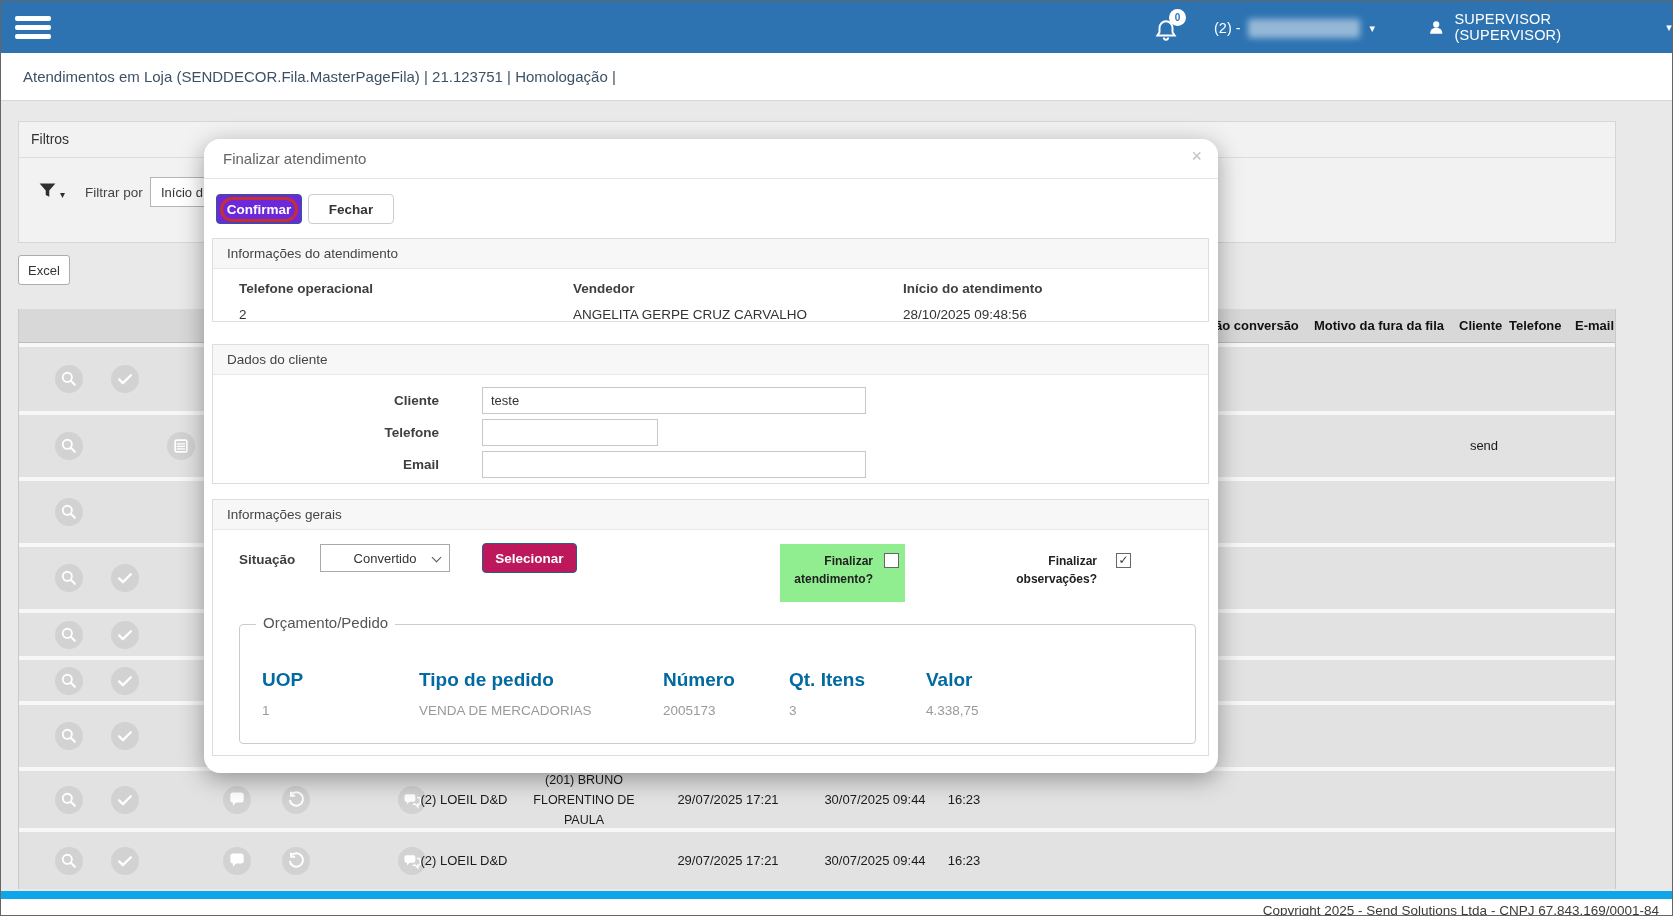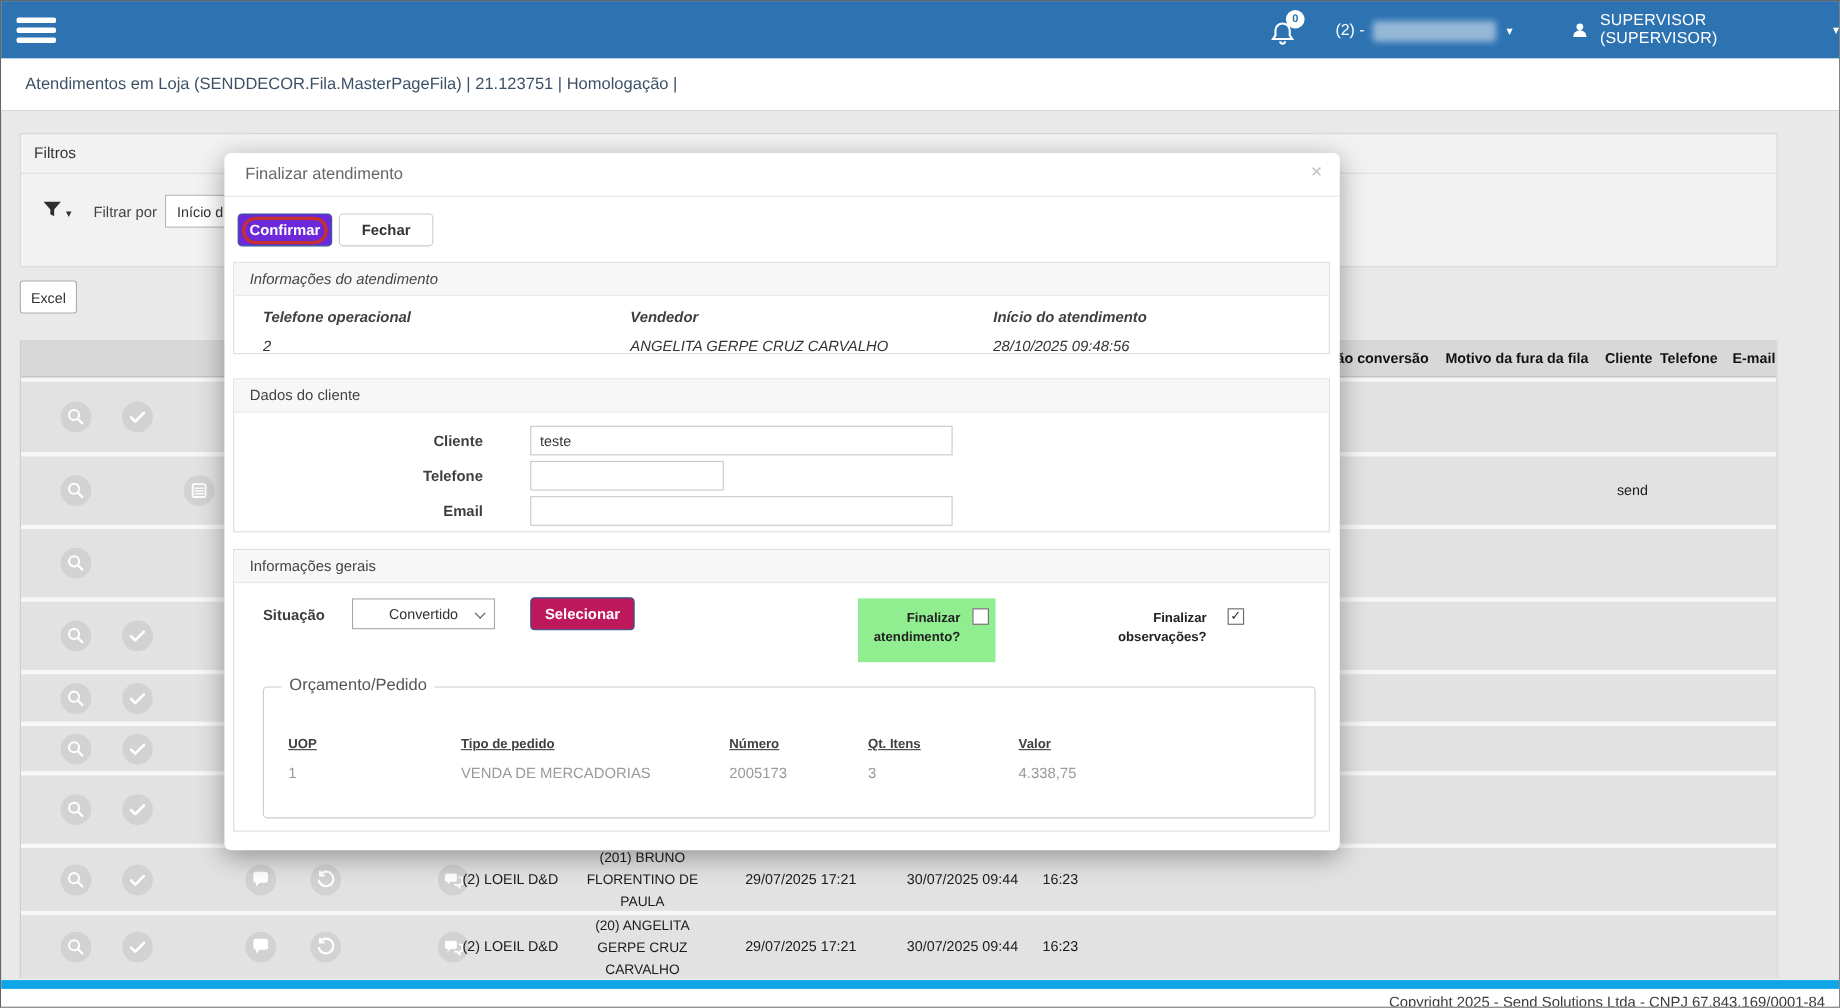--- a/index.html
+++ b/index.html
@@ -45,32 +45,32 @@
   .icon-btn svg { position:absolute; left:4px; top:4px; width:20px; height:20px; }
   .ic1{left:36px} .ic2{left:92px} .icg{left:148px} .ic3{left:204px} .ic4{left:263px} .ic5{left:379px}
   .cell { position:absolute; top:50%; transform:translateY(-50%); font-size:13px; color:#1b1b1b; text-align:center; line-height:1.6; }
   .c-uop{left:390px;width:110px} .c-vend{left:505px;width:120px;font-size:12.5px} .c-ini{left:648px;width:122px} .c-fim{left:795px;width:122px} .c-dur{left:918px;width:54px} .c-send{left:1430px;width:70px}
 
   
   .footer { position:absolute; left:0; top:890px; width:100%; height:26px; background:#fff; border-top:8px solid #0ea5e9; z-index:6; }
   .footer span { position:absolute; right:13px; top:4px; font-size:13.5px; color:#3c3c3c; }
 
   
-  .modal { position:absolute; left:203px; top:138px; width:1014px; height:634px; background:#fff; border-radius:6px; box-shadow:0 6px 24px rgba(0,0,0,.35); z-index:10;padding-left:40px; }
+  .modal { position:absolute; left:203px; top:138px; width:1014px; height:634px; background:#fff; border-radius:16px; box-shadow:0 6px 24px rgba(0,0,0,.35); z-index:10;padding-left:40px; }
   .m-title { position:absolute; left:0; top:0; width:100%; height:40px; border-bottom:1px solid #e5e5e5; }
   .m-title .t { position:absolute; left:19px; top:11px; font-size:15px; color:#666; }
   .m-close { position:absolute; right:16px; top:8px; font-size:18px; color:#c0c0c0; cursor:pointer; background:none; border:none; line-height:1; font-family:inherit; }
   .btn { font-family:inherit; cursor:pointer; border-radius:4px; font-size:13.5px; font-weight:bold; }
   .btn-confirm { position:absolute; left:12px; top:55px; width:86px; height:30px; background:#6d28d9; border:1px solid #285e8e; color:#fff; }
   .red-ellipse { position:absolute; left:16px; top:58px; width:78px; height:25px; border:3px solid #c53030; border-radius:14px; pointer-events:none; }
   .btn-close2 { position:absolute; left:104px; top:55px; width:86px; height:30px; background:#fff; border:1px solid #ccc; color:#333; }
 
   .panel { position:absolute; left:8px; width:997px; border:1px solid #ddd; background:#fff; }
   .panel .p-hdr { height:30px; background:#f7f7f7; border-bottom:1px solid #e8e8e8; font-size:13.5px; color:#444; padding:7px 14px; }
-  .p1 { top:99px; height:84px;font-style:italic; }
+  .p1 { top:99px; height:84px; }
   .p1 .col { position:absolute; }
   .p1 .lab { font-size:13.5px; font-weight:bold; color:#3f3f3f; }
   .p1 .val { font-size:13.5px; color:#333; margin-top:11px; }
   .col-a{left:26px;top:42px} .col-b{left:360px;top:42px} .col-c{left:690px;top:42px}
 
   .p2 { top:205px; height:140px; }
   .f-row { position:absolute; height:27px; }
   .f-row label { position:absolute; left:0; width:226px; text-align:right; font-size:13.5px; font-weight:bold; color:#3f3f3f; top:6px; }
   .f-row input { position:absolute; left:269px; height:27px; border:1px solid #c8c8c8; font-size:13px; color:#333; padding:0 8px; font-family:inherit; }
   .fr1{top:42px} .fr2{top:74px} .fr3{top:106px}
@@ -87,21 +87,21 @@
   .green-box .chk-label { position:absolute; right:32px; top:8px; width:90px; }
   .checkbox { position:absolute; width:15px; height:15px; background:#fff; border:1.5px solid #666; font-size:12px; line-height:13px; text-align:center; color:#333; cursor:pointer; }
   .cb-fin { right:6px; top:9px; }
   .obs-box { position:absolute; left:732px; top:44px; width:188px; height:58px; }
   .obs-box .chk-label { position:absolute; right:36px; top:8px; width:110px; }
   .cb-obs { right:2px; top:9px; }
 
   .fieldset { position:absolute; left:26px; top:124px; width:957px; height:120px; border:1px solid #ccc; border-radius:4px; }
   .legend { position:absolute; left:16px; top:-11px; background:#fff; padding:0 7px; font-size:15px; color:#555; }
   .o-col { position:absolute; top:44px; }
-  .o-col .oh { font-size:12px; font-weight:bold; color:#404040;text-decoration:underline; }
+  .o-col .oh { font-size:19px; font-weight:bold; color:#0369a1; }
   .o-col .ov { font-size:13.5px; color:#9a9a9a; margin-top:12px; }
   .oc1{left:22px} .oc2{left:179px} .oc3{left:423px} .oc4{left:549px} .oc5{left:686px}
 </style>
 </head>
 <body>
 
 <div class="screen">
 
   <header class="topbar">
     <button class="hamburger">
@@ -433,21 +433,20 @@
             <path d="M6 2v5h5" fill="none" stroke="#fff" stroke-width="2.4"></path>
           </svg>
         </span>
       <span class="icon-btn ic5">
           <svg viewBox="0 0 24 24">
             <path d="M3 5h11a2 2 0 0 1 2 2v5a2 2 0 0 1-2 2H9l-3 3v-3H5a2 2 0 0 1-2-2V7a2 2 0 0 1 2-2z" fill="#fff"></path>
             <path d="M18 9h2a2 2 0 0 1 2 2v4a2 2 0 0 1-2 2h-1v3l-3-3h-3" fill="none" stroke="#fff" stroke-width="1.8"></path>
           </svg>
         </span>
       <span class="cell c-uop">(2) LOEIL D&amp;D</span>
-      <span class="cell c-vend">(20) ANGELITA GERPE CRUZ CARVALHO</span>
       <span class="cell c-ini">29/07/2025 17:21</span>
       <span class="cell c-fim">30/07/2025 09:44</span>
       <span class="cell c-dur">16:23</span>
     </div>
   </div>
 
   <div class="modal">
     <div class="m-title">
       <span class="t">Finalizar atendimento</span>
       <button class="m-close">×</button>

